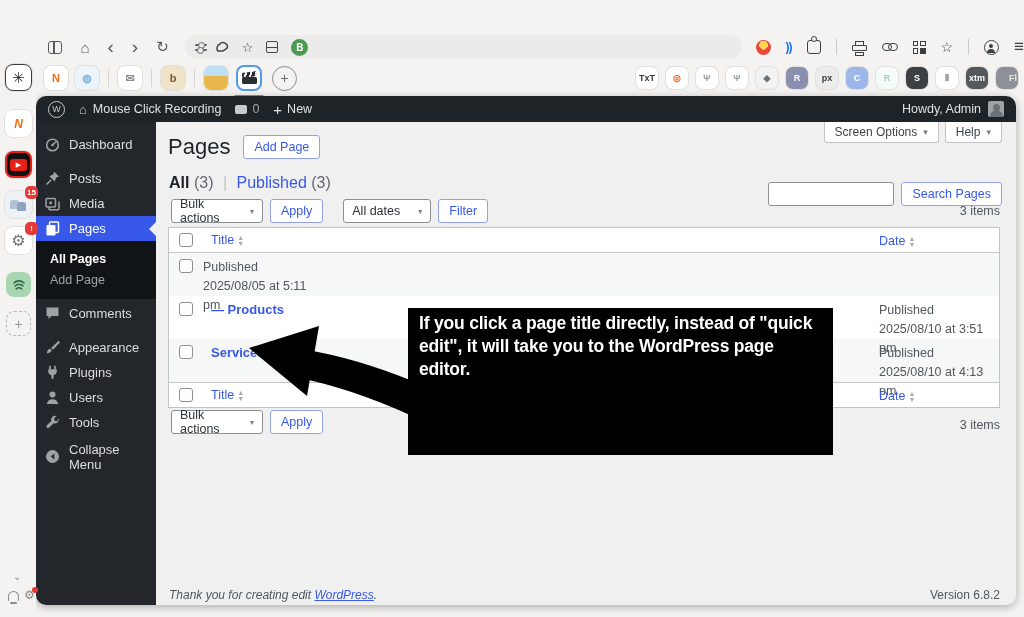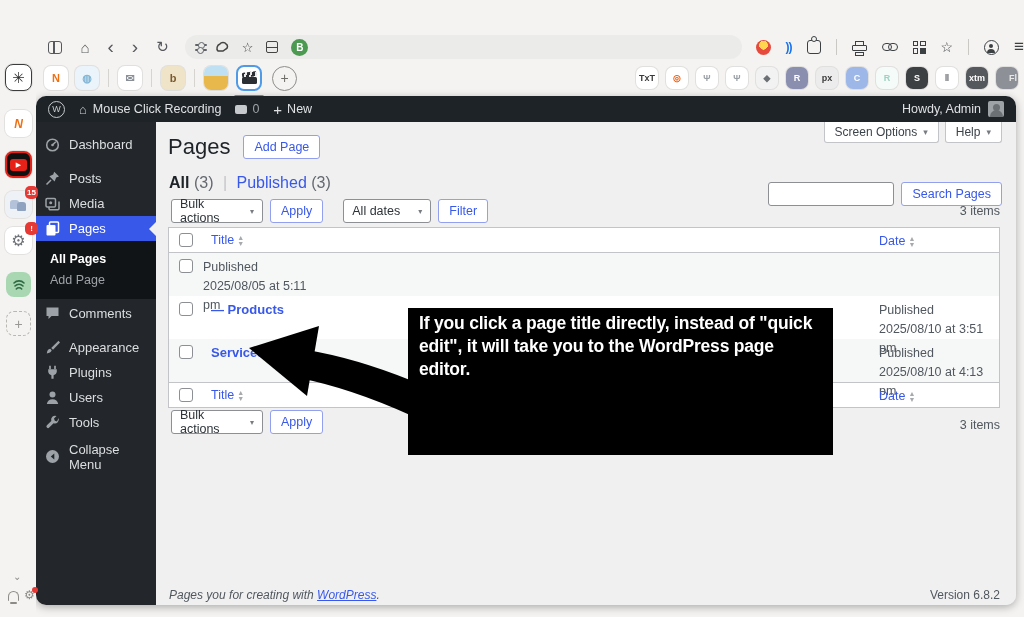--- a/index.html
+++ b/index.html
@@ -542,21 +542,21 @@
       <div class="bulk-bottom">
         <div class="select sel-bulk">
           <span>Bulk actions</span>
             <span class="caret">▾</span>
         </div>
         <button class="btn">Apply</button>
       </div>
       <div class="items-bottom">3 items</div>
 
       <div class="wp-footer-thanks">
-        <span>Pages you for creating with </span><a href="#">WordPress</a><span>.</span>
+        <span>Thank you for creating edit </span><a href="#">WordPress</a><span>.</span>
       </div>
       <div class="wp-footer-version">Version 6.8.2</div>
     </div>
   </div>
 
   <div class="callout">
     <p>If you click a page title directly, instead of "quick edit", it will take you to the WordPress page editor.</p>
   </div>
   <svg class="arrow-svg" width="185" height="105" viewBox="0 0 185 105">
     <polygon points="14,30 84,8 72,78" fill="#000"></polygon>

